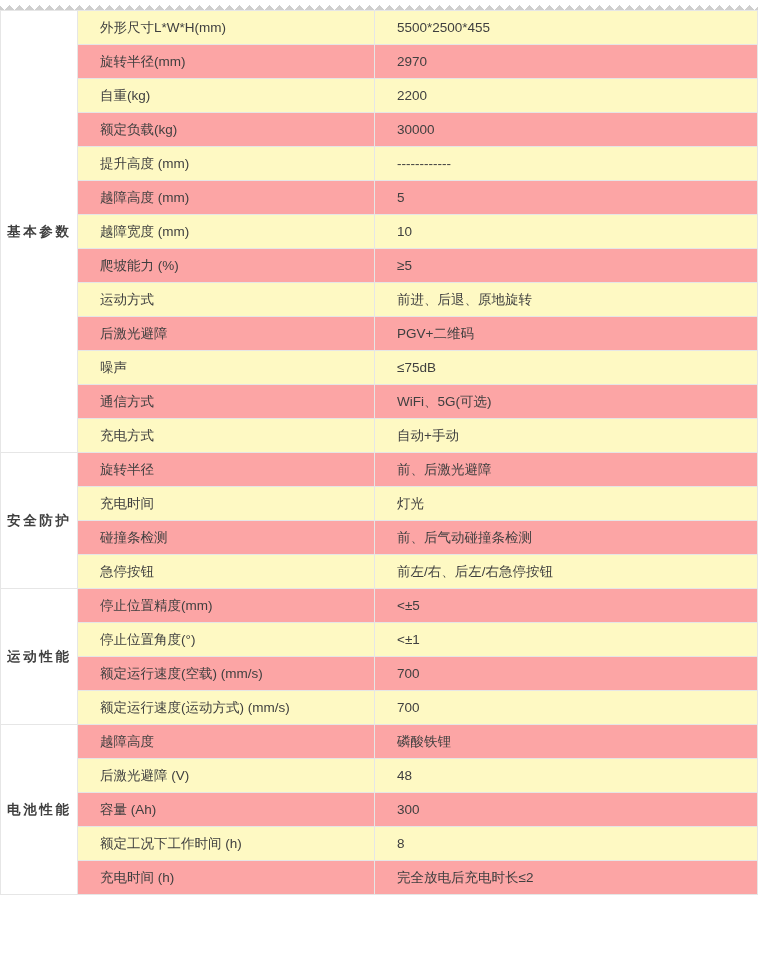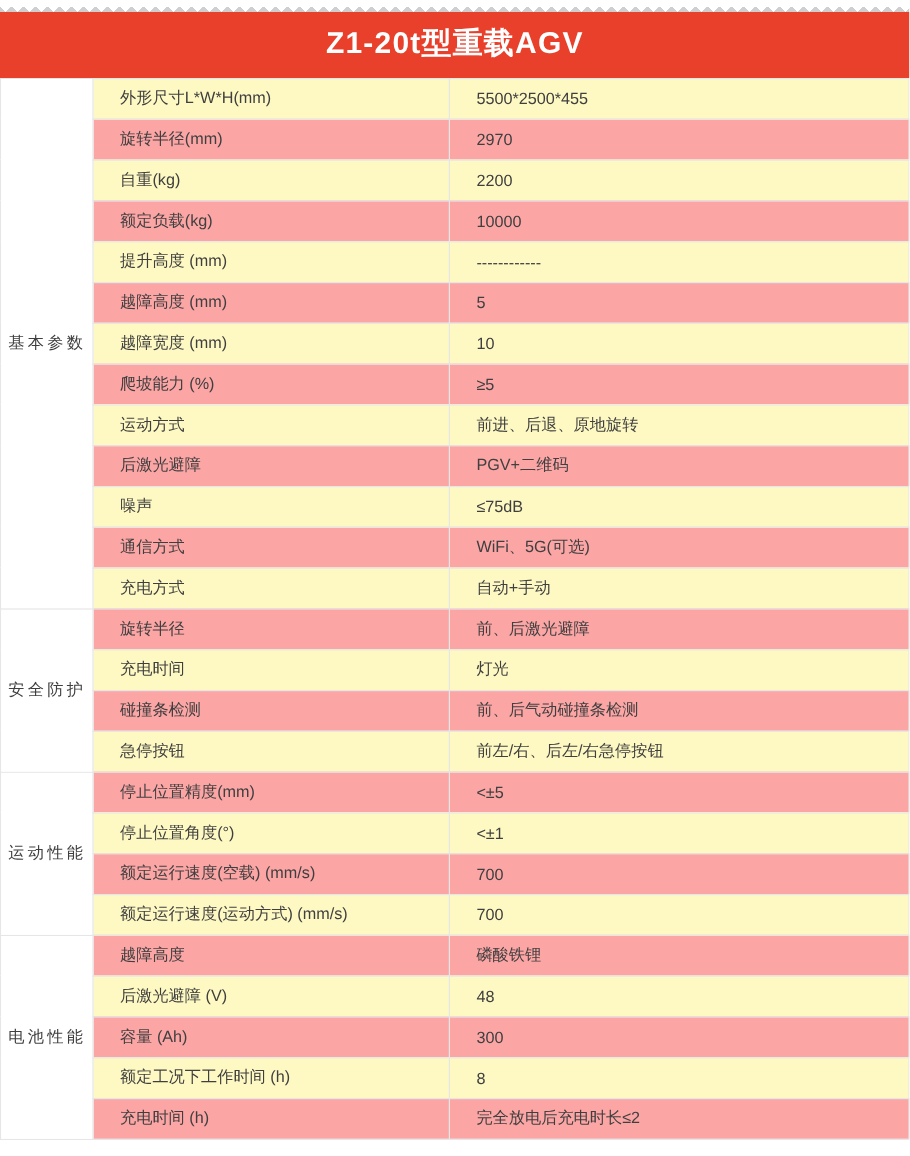--- a/index.html
+++ b/index.html
@@ -46,21 +46,21 @@
     border: 1px solid #e6e6e6;
     font-size: 13.5px;
     color: #3f3f3f;
     height: 34px;
     vertical-align: middle;
   }
   td.group {
     width: 77px;
     text-align: center;
     font-size: 17px;
-    font-weight: normal;
+    font-weight: bold;
     color: #3a3a3a;
     letter-spacing: 2px;
     line-height: 1.45;
     background: #ffffff;
     border-left: none;
     position: relative;
   }
   td.group span { display: inline-block; width: 1.2em; }
   td.label {
     width: 297px;
@@ -74,40 +74,39 @@
   tr.odd td.label, tr.odd td.value { background: #fef9c3; }
   tr.even td.label, tr.even td.value { background: #fca5a5; }
 </style>
 </head>
 <body>
 
 <div class="sheet">
 
   <div class="zig-row"></div>
 
-  <div class="title-bar">Z1-20t型重载AGV</div>
 
   <table class="spec">
     <tbody>
         <tr class="odd">
           <td class="group" rowspan="13"><span>基</span><span>本</span><span>参</span><span>数</span></td>
           <td class="label">外形尺寸L*W*H(mm)</td>
           <td class="value">5500*2500*455</td>
         </tr>
         <tr class="even">
           <td class="label">旋转半径(mm)</td>
           <td class="value">2970</td>
         </tr>
         <tr class="odd">
           <td class="label">自重(kg)</td>
           <td class="value">2200</td>
         </tr>
         <tr class="even">
           <td class="label">额定负载(kg)</td>
-          <td class="value">10000</td>
+          <td class="value">30000</td>
         </tr>
         <tr class="odd">
           <td class="label">提升高度 (mm)</td>
           <td class="value">------------</td>
         </tr>
         <tr class="even">
           <td class="label">越障高度 (mm)</td>
           <td class="value">5</td>
         </tr>
         <tr class="odd">

